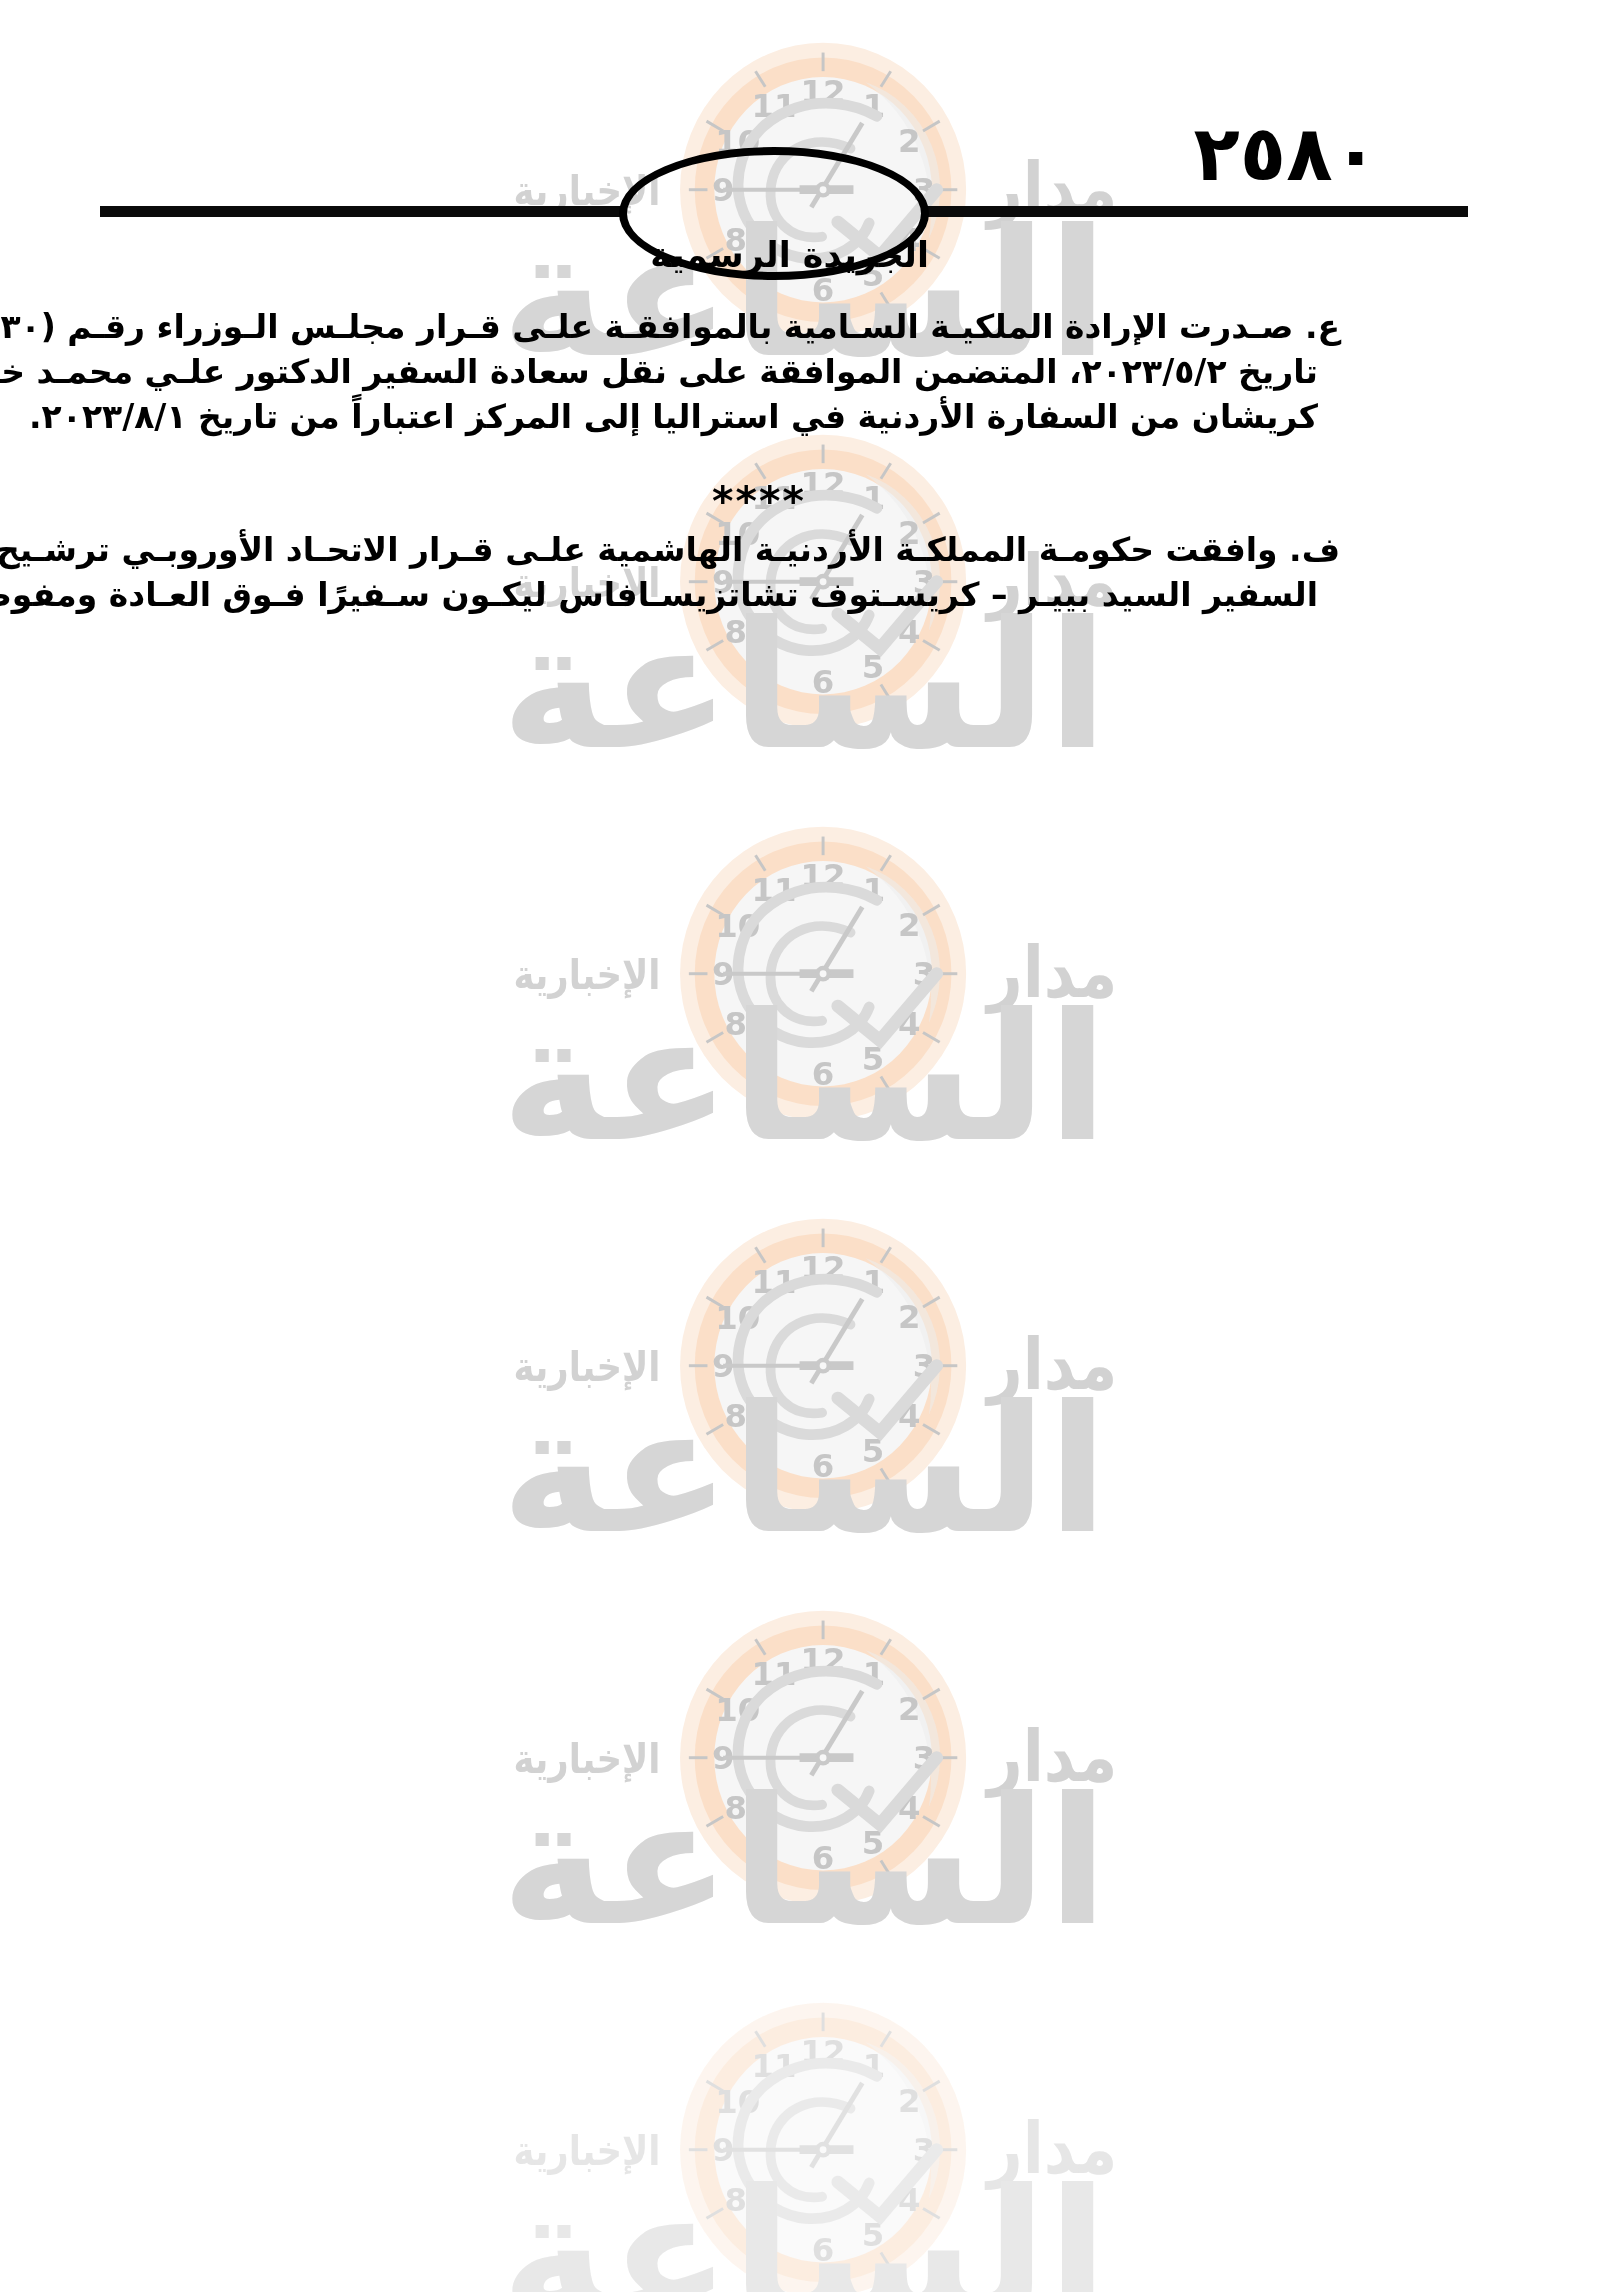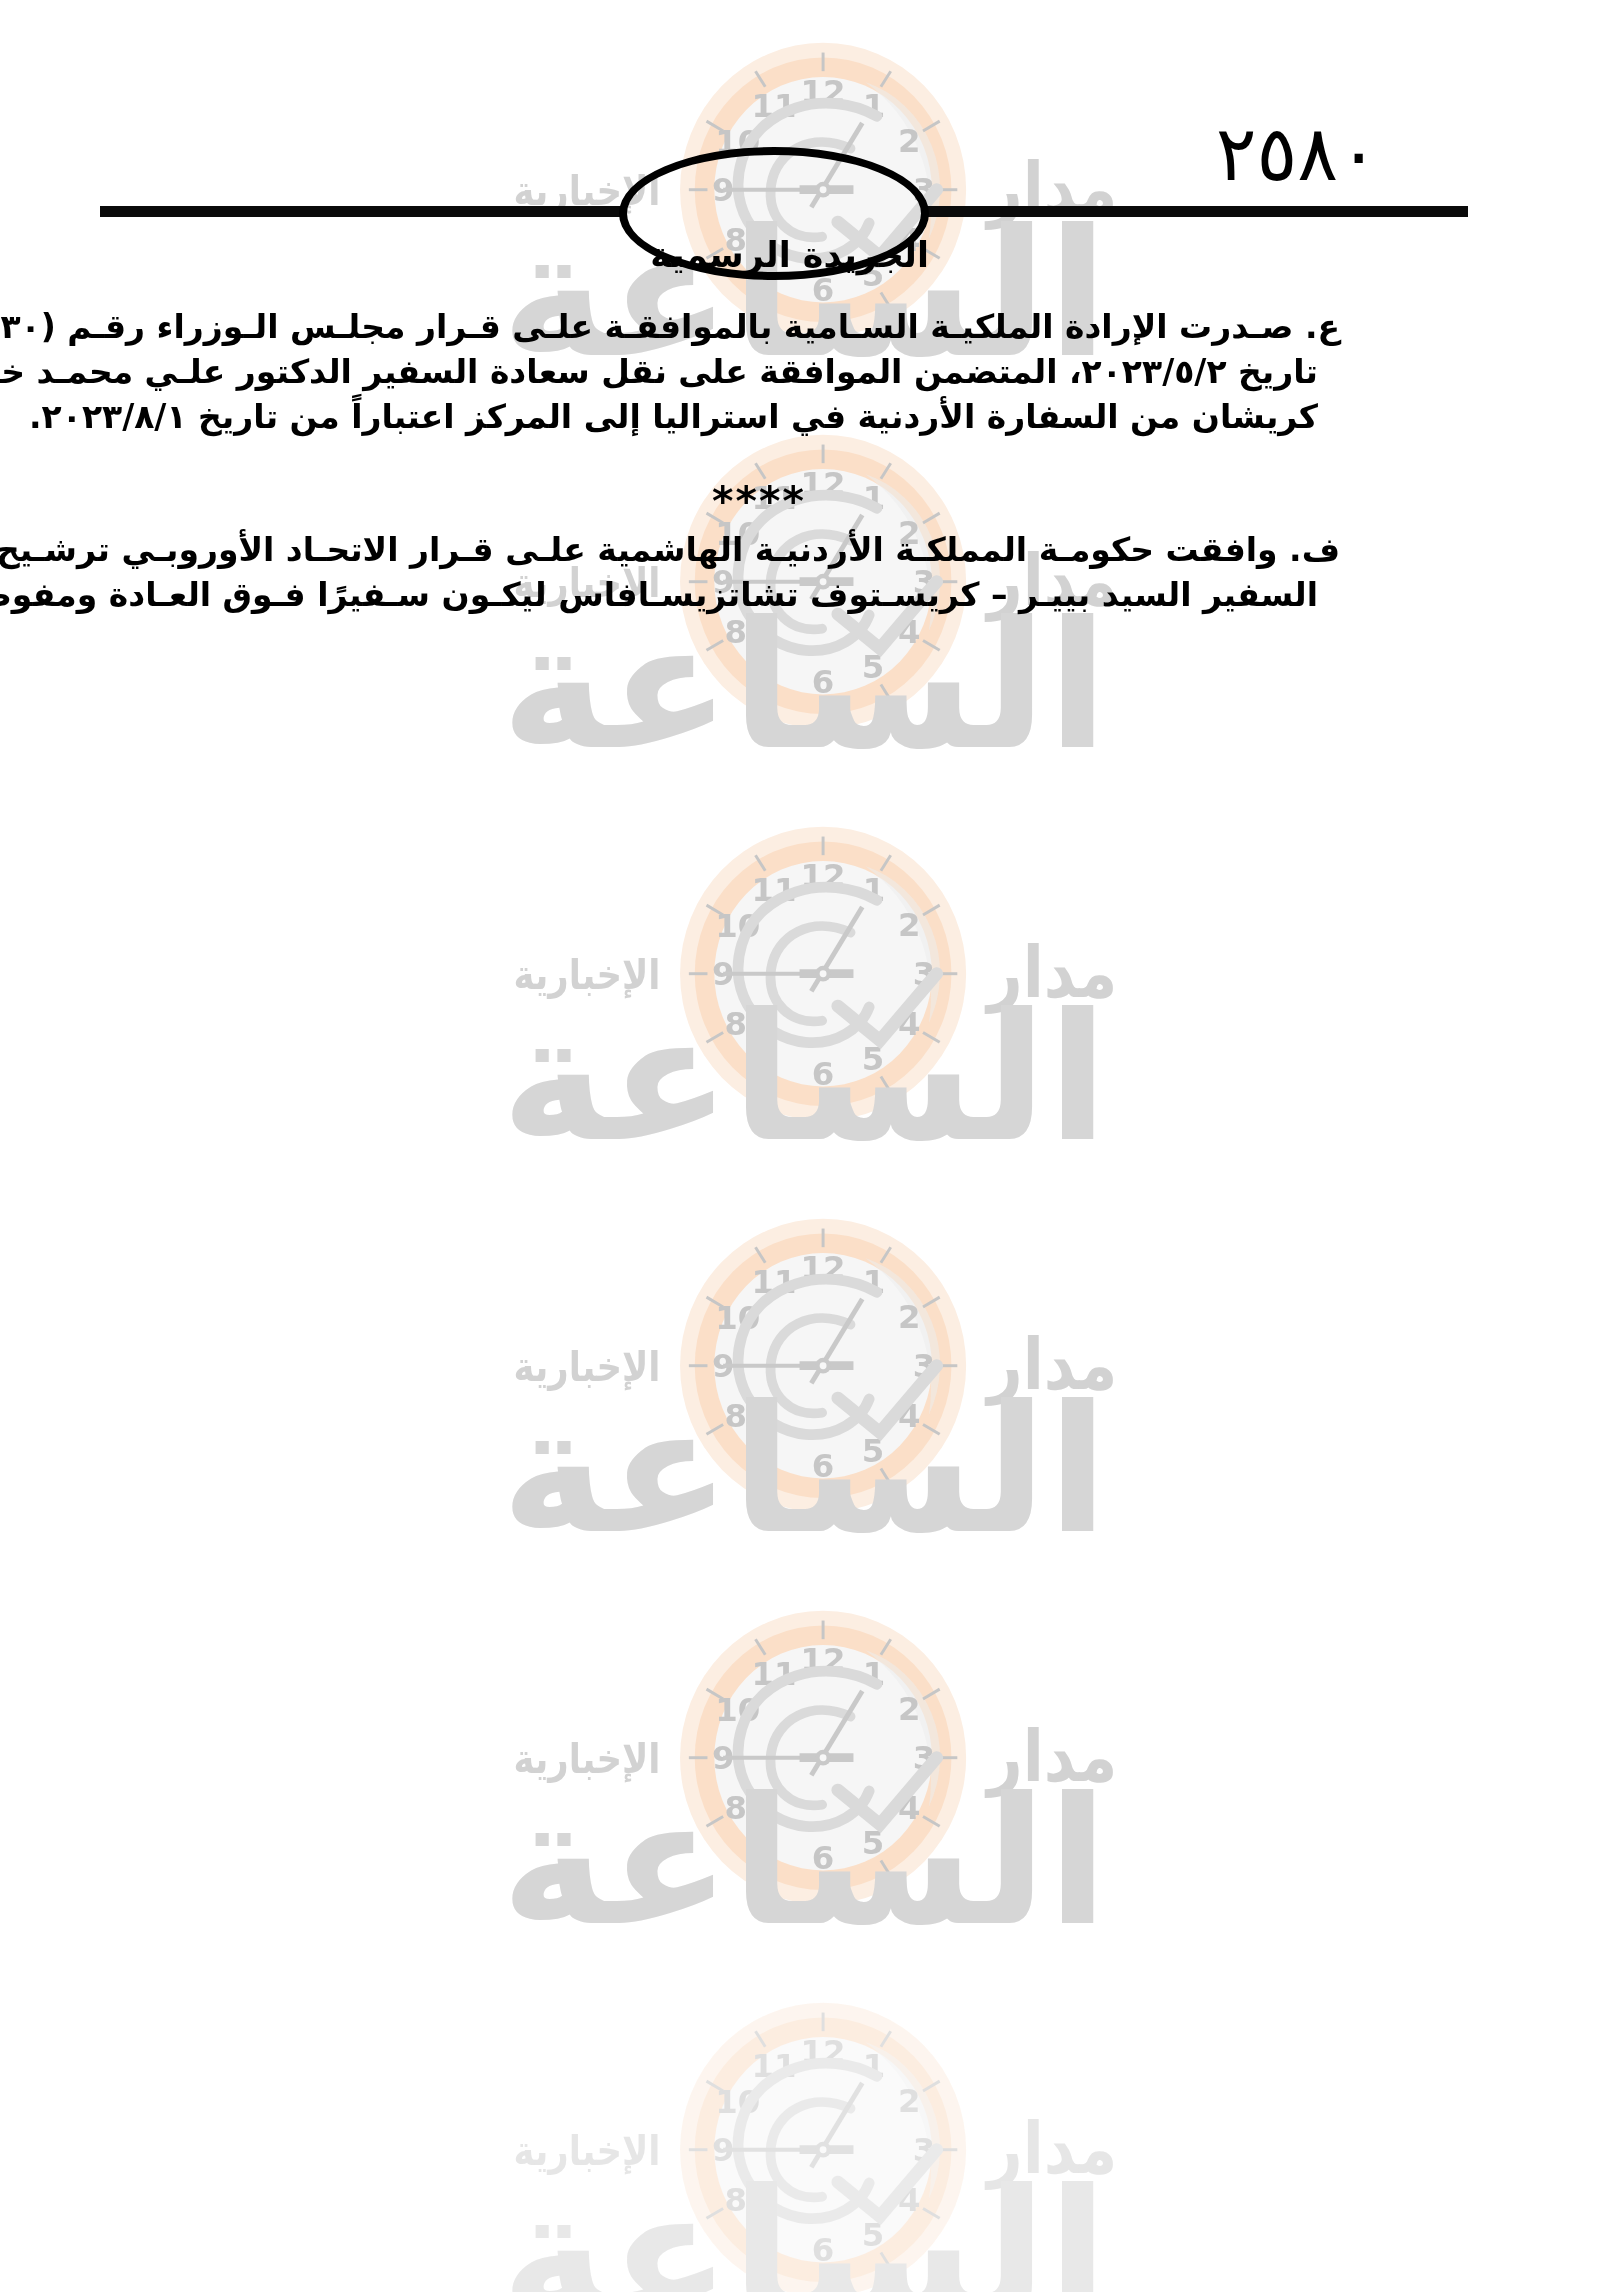--- a/index.html
+++ b/index.html
@@ -11,21 +11,21 @@
   
   #watermarks { position:absolute; inset:0; z-index:1; }
   .wm { position:absolute; pointer-events:none; }
   .wm-num  { font-family:"DejaVu Sans",sans-serif; font-weight:bold; font-size:33px; }
   .wm-side { font-family:"DejaVu Sans",sans-serif; font-weight:bold; font-size:72px; direction:rtl; }
   .wm-side2{ font-family:"DejaVu Sans",sans-serif; font-weight:bold; font-size:42px; direction:rtl; }
   .wm-big  { font-family:"DejaVu Sans",sans-serif; font-weight:bold; font-size:180px; direction:rtl; }
   
   .page-number {
     position:absolute; top:116px; right:242px; z-index:2;
-    font-size:76px; font-weight:normal; line-height:1; color:#000; direction:rtl;text-align:center;
+    font-size:76px; font-weight:bold; line-height:1; color:#000; direction:rtl;text-align:center;
   }
   .rule { position:absolute; top:206px; height:10.8px; background:#0a0a0a; z-index:2; }
   .rule-left  { left:100px; width:523px; }
   .rule-right { left:927px; width:541px; }
   .oval {
     position:absolute; left:619px; top:147px; width:310px; height:133px;
     border:8.8px solid #000; border-radius:50%; box-sizing:border-box;
     background:transparent; z-index:2;
   }
   .oval-label {

